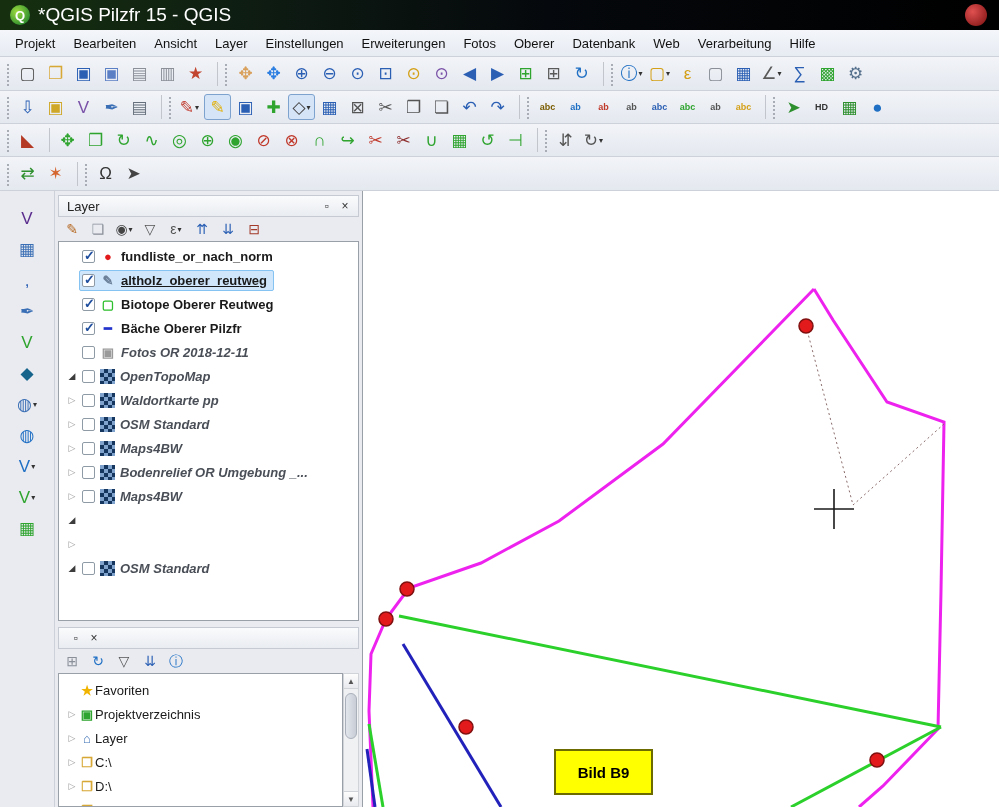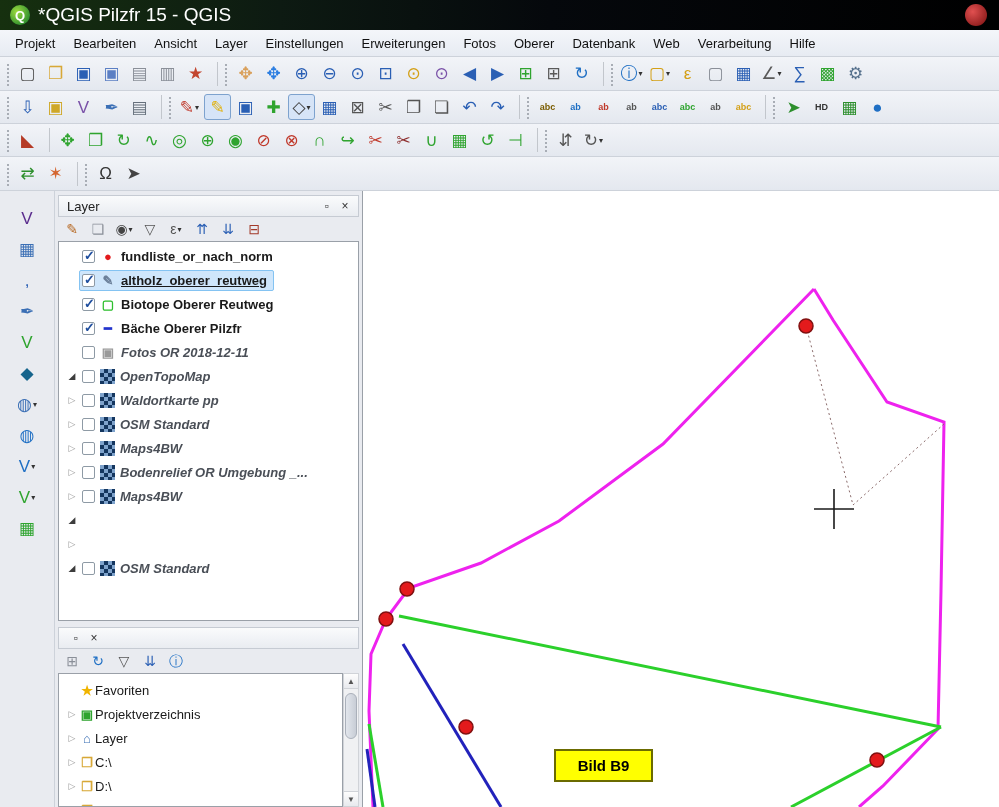--- a/index.html
+++ b/index.html
@@ -686,17 +686,17 @@
           <polyline points="4,558 12,616" fill="none" stroke="#2222bb" stroke-width="3"></polyline>
           <polyline points="443,135 490,314 581,233" fill="none" stroke="#8a6a6a" stroke-width="1" stroke-dasharray="2,3"></polyline>
           <circle cx="443" cy="135" r="7" fill="#e31a1c" stroke="#801010" stroke-width="1.5"></circle>
           <circle cx="44" cy="398" r="7" fill="#e31a1c" stroke="#801010" stroke-width="1.5"></circle>
           <circle cx="23" cy="428" r="7" fill="#e31a1c" stroke="#801010" stroke-width="1.5"></circle>
           <circle cx="103" cy="536" r="7" fill="#e31a1c" stroke="#801010" stroke-width="1.5"></circle>
           <circle cx="514" cy="569" r="7" fill="#e31a1c" stroke="#801010" stroke-width="1.5"></circle>
           <line x1="451" y1="318" x2="491" y2="318" stroke="#1a1a1a" stroke-width="1.6"></line>
           <line x1="471" y1="298" x2="471" y2="338" stroke="#1a1a1a" stroke-width="1.6"></line>
         </svg>
-      <div class="maplabel" style="left: 191px; top: 558px; width: 99px; height: 33px; background: rgb(255, 255, 0); border-color: rgb(107, 107, 0);">Bild B9</div>
+      <div class="maplabel" style="left: 191px; top: 558px; width: 99px; height: 46px; background: rgb(255, 255, 0); border-color: rgb(107, 107, 0);">Bild B9</div>
     </div>
 
   </div>
 </div>
 
 </body></html>

